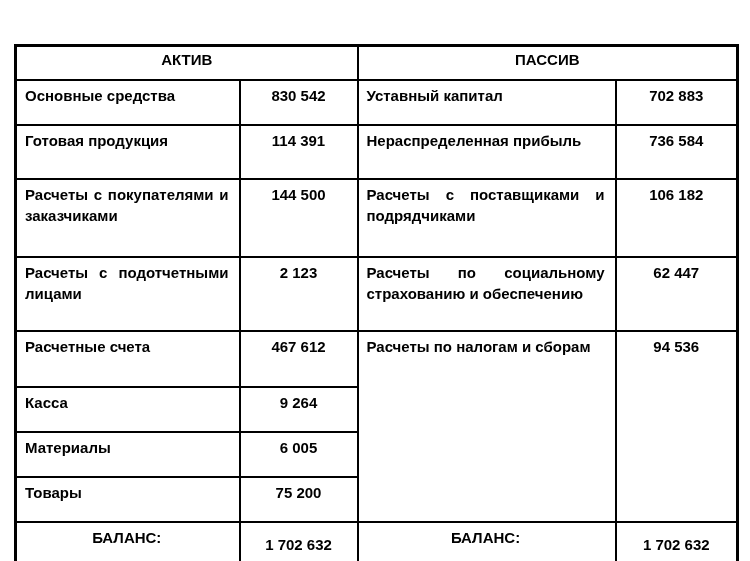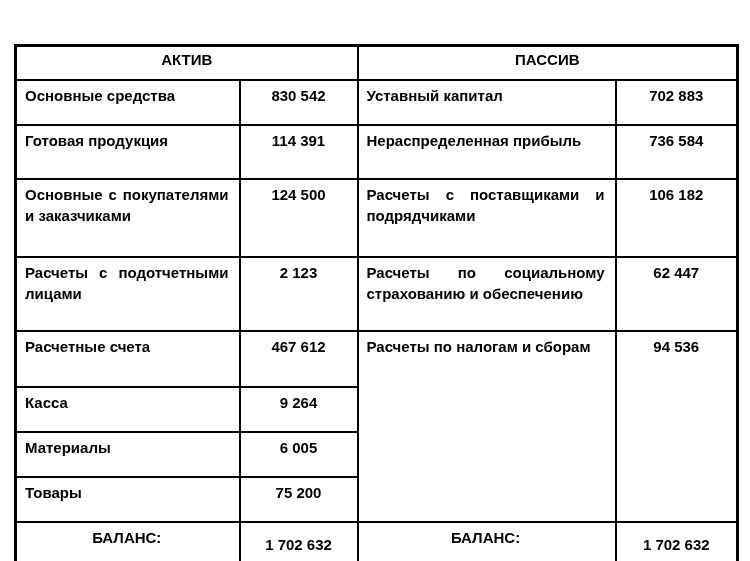--- a/index.html
+++ b/index.html
@@ -80,22 +80,22 @@
     </tr>
 
     <tr style="height:54px">
       <td class="n">Готовая продукция</td>
       <td class="v">114 391</td>
       <td class="n">Нераспределенная прибыль</td>
       <td class="v">736 584</td>
     </tr>
 
     <tr style="height:78px">
-      <td class="n">Основные с покупателями и заказчиками</td>
-      <td class="v">124 500</td>
+      <td class="n">Расчеты с покупателями и заказчиками</td>
+      <td class="v">144 500</td>
       <td class="n">Расчеты с поставщиками и подрядчиками</td>
       <td class="v">106 182</td>
     </tr>
 
     <tr style="height:74px">
       <td class="n">Расчеты с подотчетными лицами</td>
       <td class="v">2 123</td>
       <td class="n">Расчеты по социальному страхованию и обеспечению</td>
       <td class="v">62 447</td>
     </tr>

